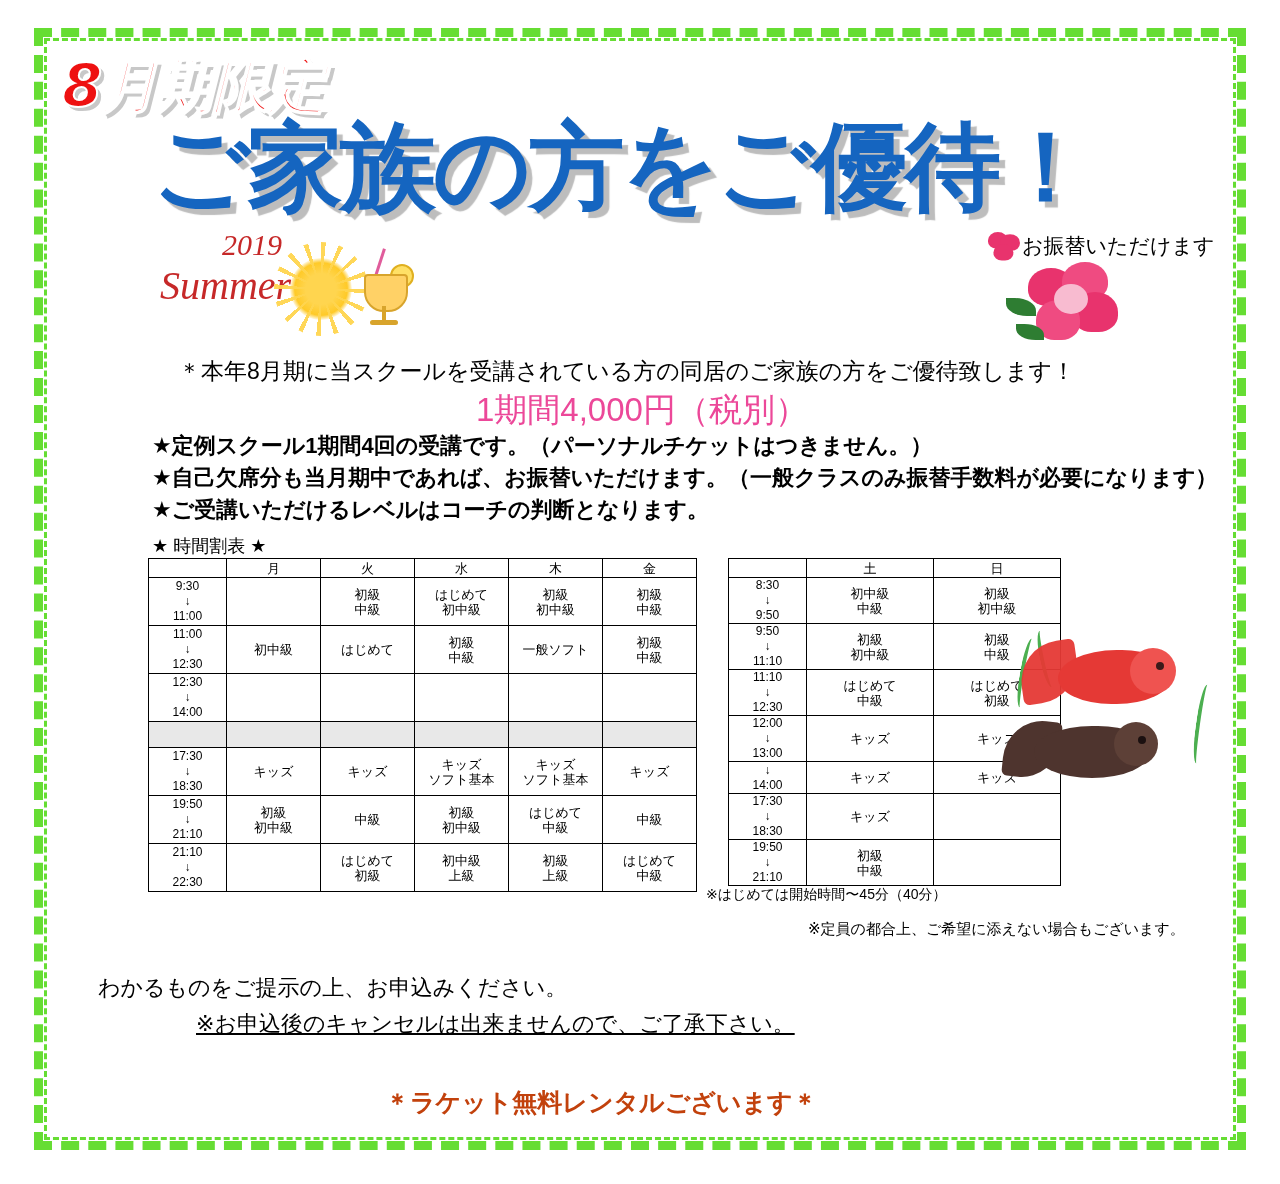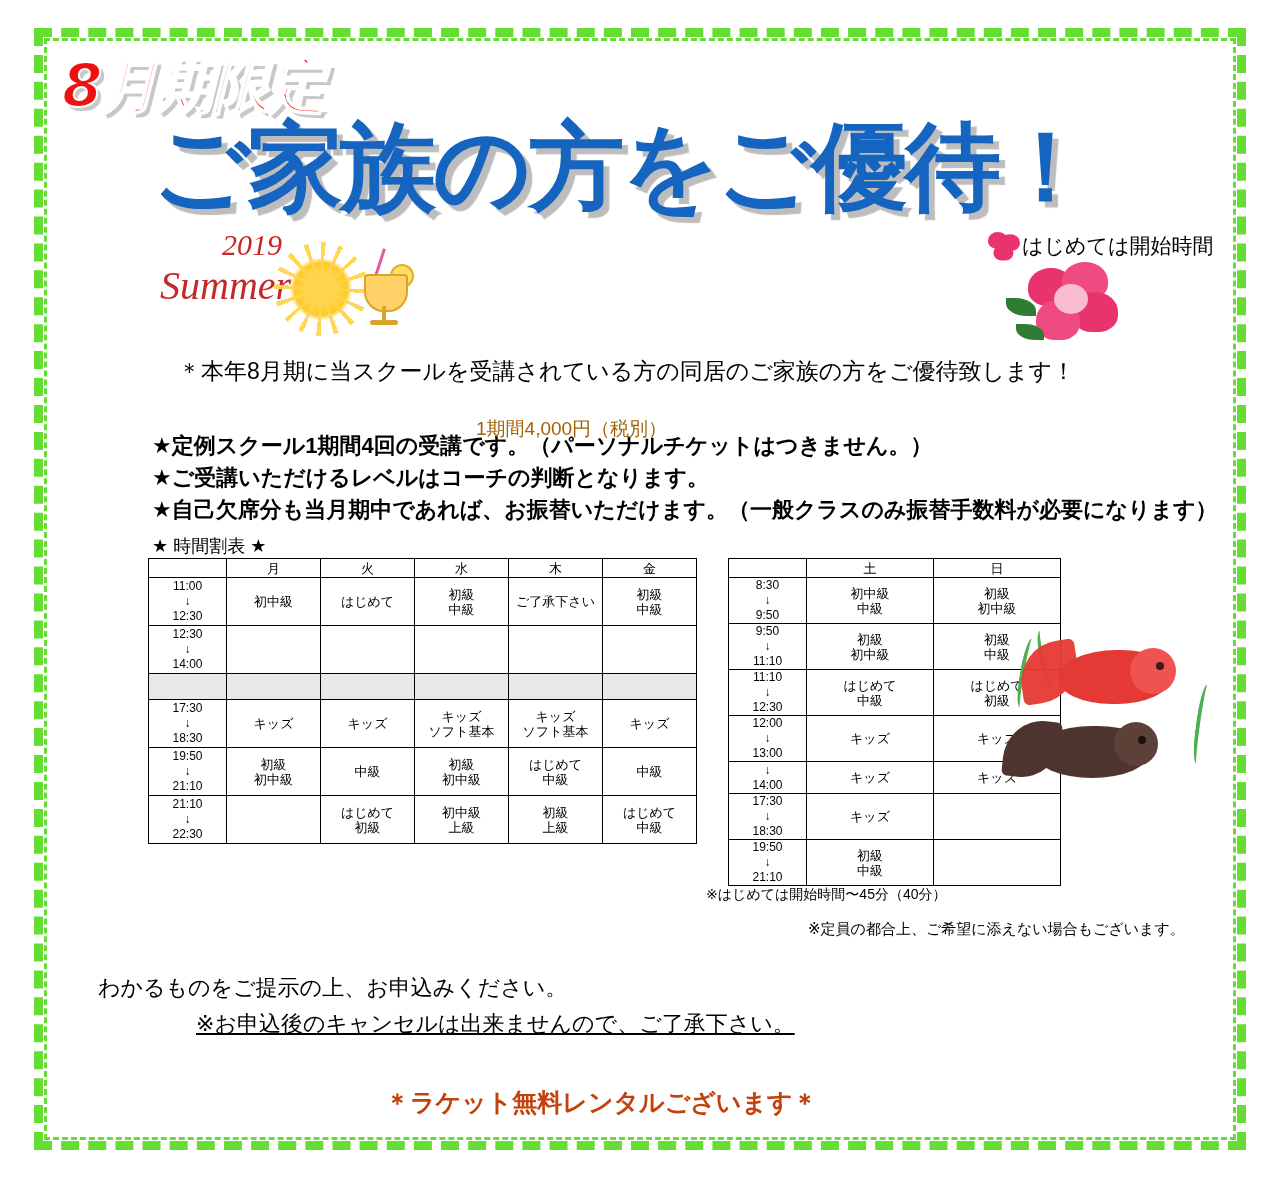--- a/index.html
+++ b/index.html
@@ -200,24 +200,23 @@
     left: 178px;
     top: 356px;
     font-size: 23px;
     color: #000;
     white-space: nowrap;
   }
   .price-line {
     position: absolute;
     left: 476px;
     top: 388px;
-    font-size: 19px;
-    color: #a16207;
+    font-size: 33px;
+    color: #ec4899;
     white-space: nowrap;
-    margin-top: 28px;
   }
   .bullets {
     position: absolute;
     left: 152px;
     top: 430px;
     font-size: 22px;
     line-height: 32px;
     color: #000;
     font-weight: bold;
   }
@@ -364,21 +363,21 @@
   <div class="sun"></div>
   <div class="drink">
     <div class="straw"></div>
     <div class="lemon"></div>
     <div class="glass"></div>
     <div class="stem"></div>
     <div class="foot"></div>
   </div>
 </div>
 
-<div class="school-name">はじめては開始時間</div>
+<div class="school-name">お振替いただけます</div>
 
 <div class="hibiscus hib-small">
   <div class="petal" style="left:0;top:0;"></div>
   <div class="petal" style="left:22px;top:4px;"></div>
   <div class="petal" style="left:10px;top:22px;"></div>
 </div>
 <div class="hibiscus hib-big">
   <div class="petal" style="left:0px;top:6px;width:46px;height:38px;background:#e8336d;"></div>
   <div class="petal" style="left:34px;top:0px;width:46px;height:38px;background:#ef4b81;"></div>
   <div class="petal" style="left:44px;top:30px;width:46px;height:40px;background:#e8336d;"></div>
@@ -386,22 +385,22 @@
   <div class="petal" style="left:26px;top:22px;width:34px;height:30px;background:#f8bbd0;border-radius:50%;"></div>
   <div class="leaf" style="left:-22px;top:36px;width:30px;height:18px;"></div>
   <div class="leaf" style="left:-12px;top:62px;width:28px;height:16px;"></div>
 </div>
 
 <div class="note-star">＊本年8月期に当スクールを受講されている方の同居のご家族の方をご優待致します！</div>
 <div class="price-line">1期間4,000円（税別）</div>
 
 <div class="bullets">
   <div>★定例スクール1期間4回の受講です。（パーソナルチケットはつきません。）</div>
+  <div>★自己欠席分も当月期中であれば、お振替いただけます。（一般クラスのみ振替手数料が必要になります）</div>
   <div>★ご受講いただけるレベルはコーチの判断となります。</div>
-  <div>★自己欠席分も当月期中であれば、お振替いただけます。（一般クラスのみ振替手数料が必要になります）</div>
 </div>
 
 <div class="table-title">★ 時間割表 ★</div>
 
 <table class="tt" id="weekday-table">
   <colgroup>
     <col style="width:78px">
       <col style="width:94px">
       <col style="width:94px">
     <col style="width:94px">
@@ -413,28 +412,42 @@
         <th></th>
         <th>月</th>
         <th>火</th>
         <th>水</th>
         <th>木</th>
         <th>金</th>
       </tr>
     </thead>
   <tbody id="wd-body">
       <tr style="height: 48px;">
+        <td class="time-cell">9:30
+↓
+11:00</td>
+        <td class="cell-txt"></td>
+        <td class="cell-txt">初級
+中級</td>
+        <td class="cell-txt">はじめて
+初中級</td>
+        <td class="cell-txt">初級
+初中級</td>
+        <td class="cell-txt">初級
+中級</td>
+      </tr>
+      <tr style="height: 48px;">
         <td class="time-cell">11:00
 ↓
 12:30</td>
         <td class="cell-txt">初中級</td>
         <td class="cell-txt">はじめて</td>
         <td class="cell-txt">初級
 中級</td>
-        <td class="cell-txt">ご了承下さい</td>
+        <td class="cell-txt">一般ソフト</td>
         <td class="cell-txt">初級
 中級</td>
       </tr>
       <tr style="height: 48px;">
         <td class="time-cell">12:30
 ↓
 14:00</td>
         <td class="cell-txt"></td>
         <td class="cell-txt"></td>
         <td class="cell-txt"></td>

